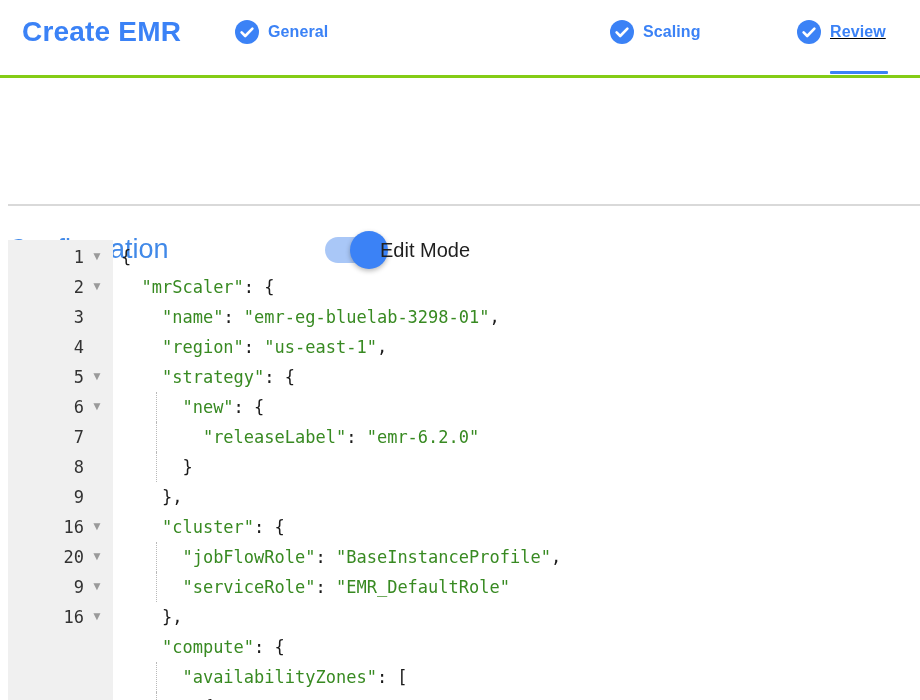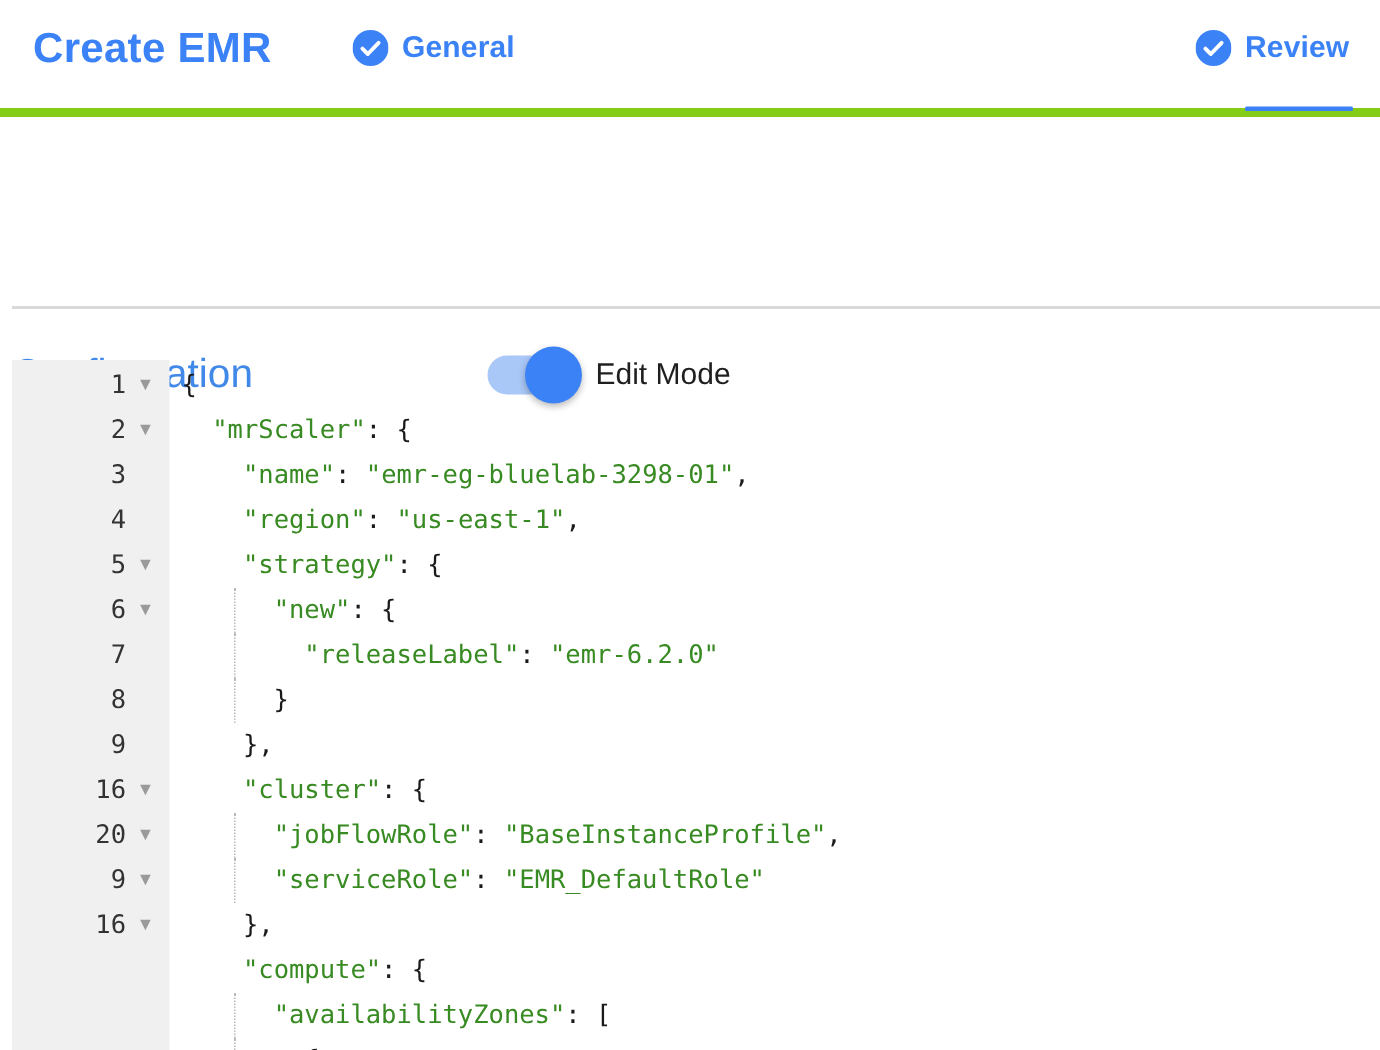--- a/index.html
+++ b/index.html
@@ -6,37 +6,37 @@
   html,body { background:#ffffff; }
   body {
     width:920px; height:700px; overflow:hidden; position:relative;
     font-family:"Liberation Sans", sans-serif;
     -webkit-font-smoothing:antialiased;
   }
 
   
   .header {
     position:absolute; top:0; left:0; width:920px; height:78px;
-    background:#ffffff; border-bottom:6px solid #84cc16;
+    background:#ffffff; border-bottom:3px solid #84cc16;
   }
   .app-title {
     position:absolute; left:22px; top:16px;
     font-size:28px; font-weight:700; color:#3b82f6; letter-spacing:0.2px;
   }
   .tab {
     position:absolute; top:0; height:78px;
     display:flex; align-items:center; gap:9px; cursor:pointer;
   }
   .tab-general { left:235px; }
   .tab-compute { left:420px; }
   .tab-scaling { left:610px; }
-  .tab-review  { left:797px; }
+  .tab-review  { left:797px;text-decoration:underline; }
   .tab .check { width:24px; height:24px; flex:0 0 24px; margin-top:-14px; }
   .tab-label {
-    font-size:20px; font-weight:700; color:#3b82f6; margin-top:-14px;
+    font-size:16px; font-weight:700; color:#3b82f6; margin-top:-14px;
     letter-spacing:0.1px;
   }
   .tab.active .underline {
     position:absolute; left:33px; right:-2px; bottom:4px; height:3px;
     background:#3b82f6; border-radius:1px;
   }
 
   
   .config-row { position:absolute; top:100px; left:0; width:920px; height:104px; }
   .config-title {
@@ -46,21 +46,21 @@
   .toggle {
     position:absolute; left:325px; top:137px; width:62px; height:26px;
     background:#a9c7f7; border-radius:13px; cursor:pointer;
   }
   .toggle .knob {
     position:absolute; right:-1px; top:-6px; width:38px; height:38px;
     background:#3b82f6; border-radius:50%;
     box-shadow:0 2px 5px rgba(0,0,0,0.28);
   }
   .toggle-label {
-    position:absolute; left:397px; top:139px;
+    position:absolute; left:380px; top:139px;
     font-size:20px; color:#1f1f1f;
   }
   .divider {
     position:absolute; top:204px; left:8px; width:912px; height:2px;
     background:#d9d9d9;
   }
 
   
   .editor {
     position:absolute; top:240px; left:8px; right:0; bottom:0;
@@ -99,20 +99,27 @@
 
   <div class="tab tab-general">
     <svg class="check" viewBox="0 0 24 24">
       <circle cx="12" cy="12" r="12" fill="#3b82f6"></circle>
       <path d="M6.6 12.4l3.6 3.6 7.2-7.4" fill="none" stroke="#ffffff" stroke-width="2.6" stroke-linecap="round" stroke-linejoin="round"></path>
     </svg>
     <span class="tab-label">General</span>
   </div>
 
 
+  <div class="tab tab-scaling">
+    <svg class="check" viewBox="0 0 24 24">
+      <circle cx="12" cy="12" r="12" fill="#3b82f6"></circle>
+      <path d="M6.6 12.4l3.6 3.6 7.2-7.4" fill="none" stroke="#ffffff" stroke-width="2.6" stroke-linecap="round" stroke-linejoin="round"></path>
+    </svg>
+    <span class="tab-label">Scaling</span>
+  </div>
 
   <div class="tab tab-review active">
     <svg class="check" viewBox="0 0 24 24">
       <circle cx="12" cy="12" r="12" fill="#3b82f6"></circle>
       <path d="M6.6 12.4l3.6 3.6 7.2-7.4" fill="none" stroke="#ffffff" stroke-width="2.6" stroke-linecap="round" stroke-linejoin="round"></path>
     </svg>
     <span class="tab-label">Review</span>
     <span class="underline"></span>
   </div>
 </div>

